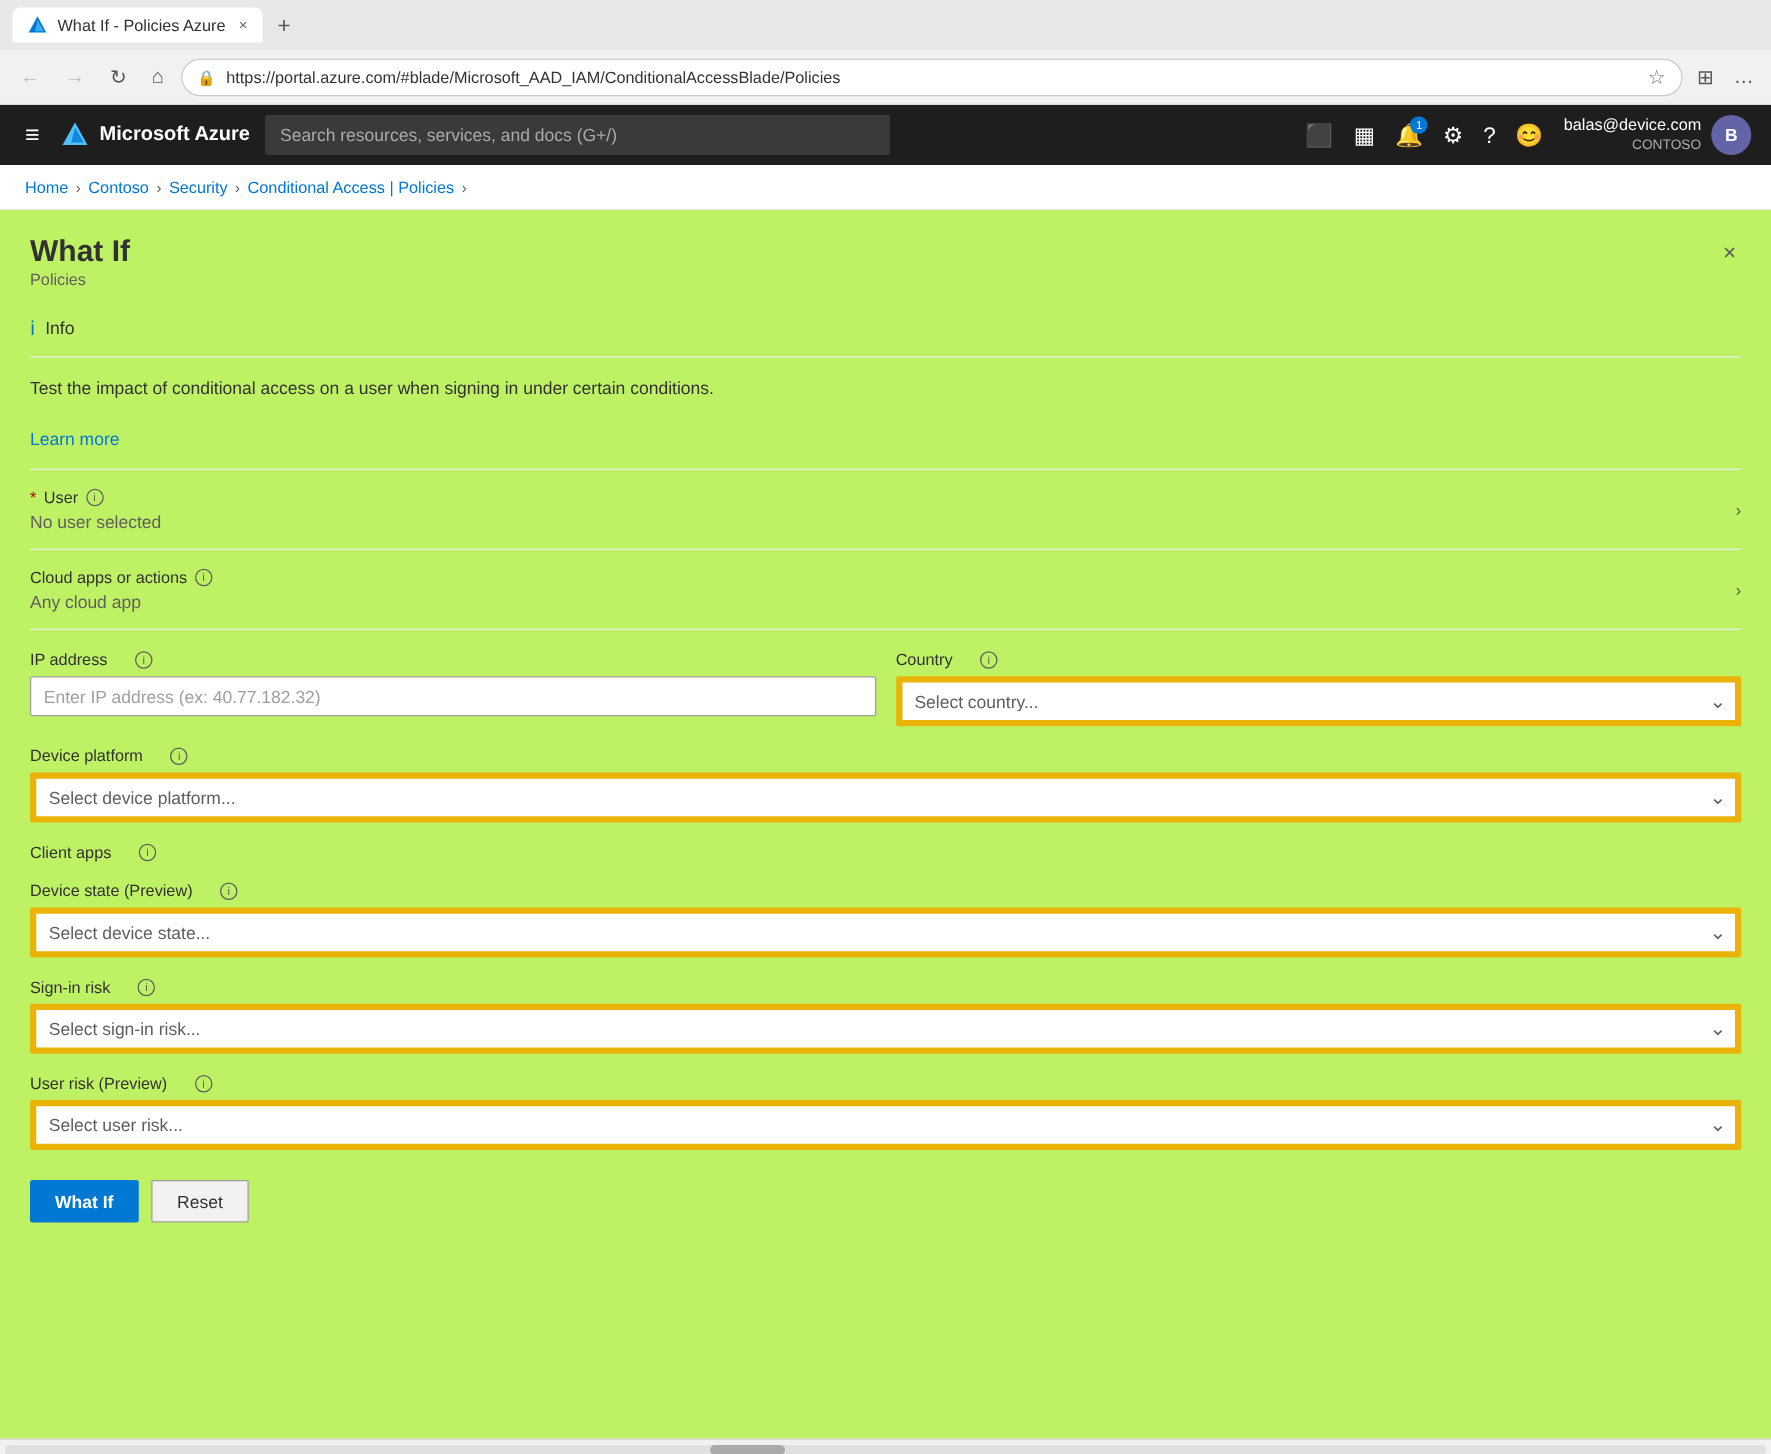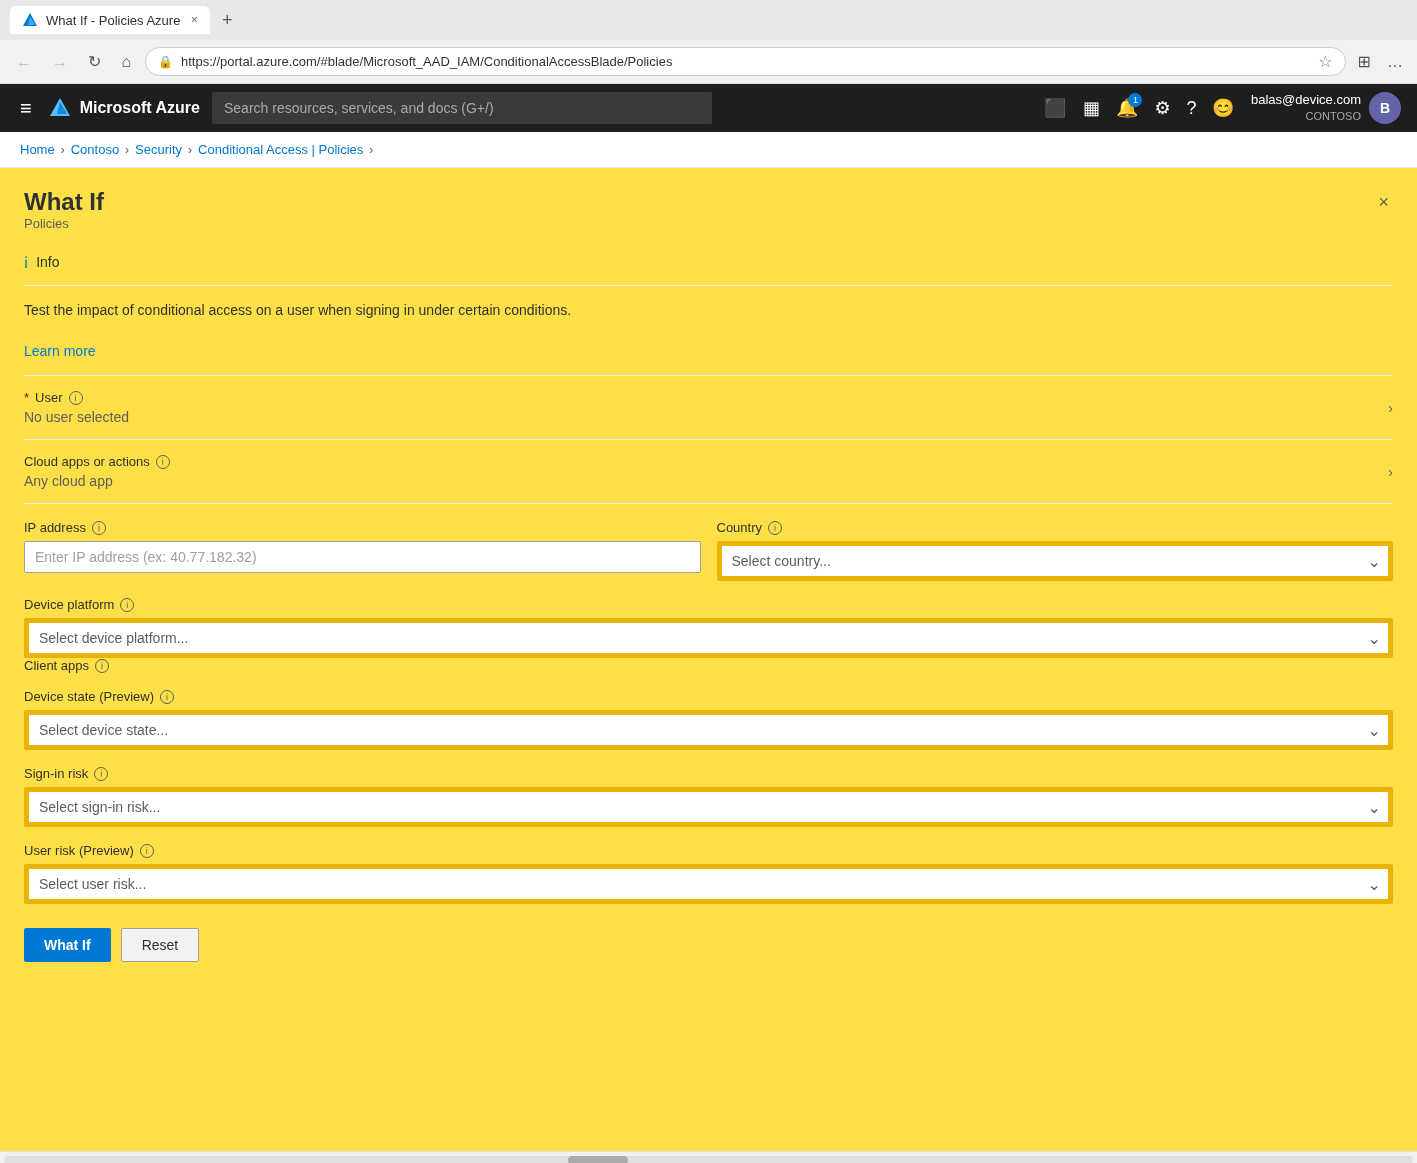--- a/index.html
+++ b/index.html
@@ -38,21 +38,21 @@
     .user-name { font-size: 13px; }
     .user-org { font-size: 11px; color: #aaa; }
 
     
     .breadcrumb { padding: 10px 20px; display: flex; align-items: center; gap: 6px; font-size: 13px; background: #fff; border-bottom: 1px solid #edebe9; }
     .breadcrumb a { color: #0078d4; text-decoration: none; }
     .breadcrumb-sep { color: #605e5c; font-size: 12px; }
     .breadcrumb-current { color: #0078d4; }
 
     
-    .main-content { background: #fde047; padding: 20px 24px; min-height: calc(1163px - 180px); }
+    .main-content { background: #bef264; padding: 20px 24px; min-height: calc(1163px - 180px); }
     
     
     .panel-header { display: flex; justify-content: space-between; align-items: flex-start; margin-bottom: 4px; }
     .panel-title { font-size: 24px; font-weight: 600; color: #323130; }
     .panel-subtitle { font-size: 13px; color: #605e5c; margin-bottom: 16px; }
     .close-btn { background: none; border: none; font-size: 18px; color: #605e5c; cursor: pointer; padding: 4px; }
 
     
     .info-section { border-bottom: 1px solid #edebe9; padding-bottom: 12px; margin-bottom: 16px; }
     .info-row { display: flex; align-items: center; gap: 8px; }
@@ -66,21 +66,21 @@
 
     
     .form-row-clickable { border-bottom: 1px solid #edebe9; padding: 14px 0; cursor: pointer; display: flex; justify-content: space-between; align-items: center; }
     .form-field-label { font-size: 13px; color: #323130; display: flex; align-items: center; gap: 6px; margin-bottom: 4px; }
     .required-star { color: #a80000; }
     .form-field-value { font-size: 14px; color: #605e5c; }
     .chevron-right { color: #605e5c; font-size: 14px; }
     .info-circle { display: inline-flex; align-items: center; justify-content: center; width: 14px; height: 14px; border: 1px solid #605e5c; border-radius: 50%; font-size: 9px; color: #605e5c; cursor: help; }
     .input-grid { display: grid; grid-template-columns: 1fr 1fr; gap: 16px; margin-bottom: 16px; }
     .input-group { display: flex; flex-direction: column; gap: 6px; }
-    .input-label { font-size: 13px; font-weight: 400; color: #323130; display: flex; align-items: flex-end; gap: 6px; }
+    .input-label { font-size: 13px; font-weight: 400; color: #323130; display: flex; align-items: flex-end; gap: 22px; }
     .text-input { border: 1px solid #a19f9d; border-radius: 2px; padding: 7px 10px; font-size: 14px; outline: none; width: 100%; color: #323130; }
     .text-input::placeholder { color: #a19f9d; }
     .select-input { border: 5px solid #eab308; border-radius: 2px; padding: 7px 32px 7px 10px; font-size: 14px; outline: none; width: 100%; color: #605e5c; appearance: none; -webkit-appearance: none; background: #fff; cursor: pointer; }
     .select-wrapper { position: relative; }
     .select-wrapper::after { content: '⌄'; position: absolute; right: 12px; top: 50%; transform: translateY(-50%); color: #605e5c; pointer-events: none; font-size: 16px; }
 
     
     .button-row { display: flex; gap: 10px; margin-top: 24px; }
     .btn-primary { background: #0078d4; color: #fff; border: none; border-radius: 2px; padding: 8px 20px; font-size: 14px; cursor: pointer; font-weight: 600; }
     .btn-secondary { background: #f3f2f1; color: #323130; border: 1px solid #a19f9d; border-radius: 2px; padding: 8px 20px; font-size: 14px; cursor: pointer; }
@@ -234,21 +234,21 @@
           <span class="info-circle" title="More info">i</span>
         </label>
         <div class="select-wrapper">
           <select class="select-input">
             <option>Select country...</option>
           </select>
         </div>
       </div>
     </div>
 
-    <div class="input-group" style="">
+    <div class="input-group" style="margin-bottom:16px;">
       <label class="input-label">
         <span>Device platform</span>
         <span class="info-circle" title="More info">i</span>
       </label>
       <div class="select-wrapper">
         <select class="select-input">
           <option>Select device platform...</option>
         </select>
       </div>
     </div>

